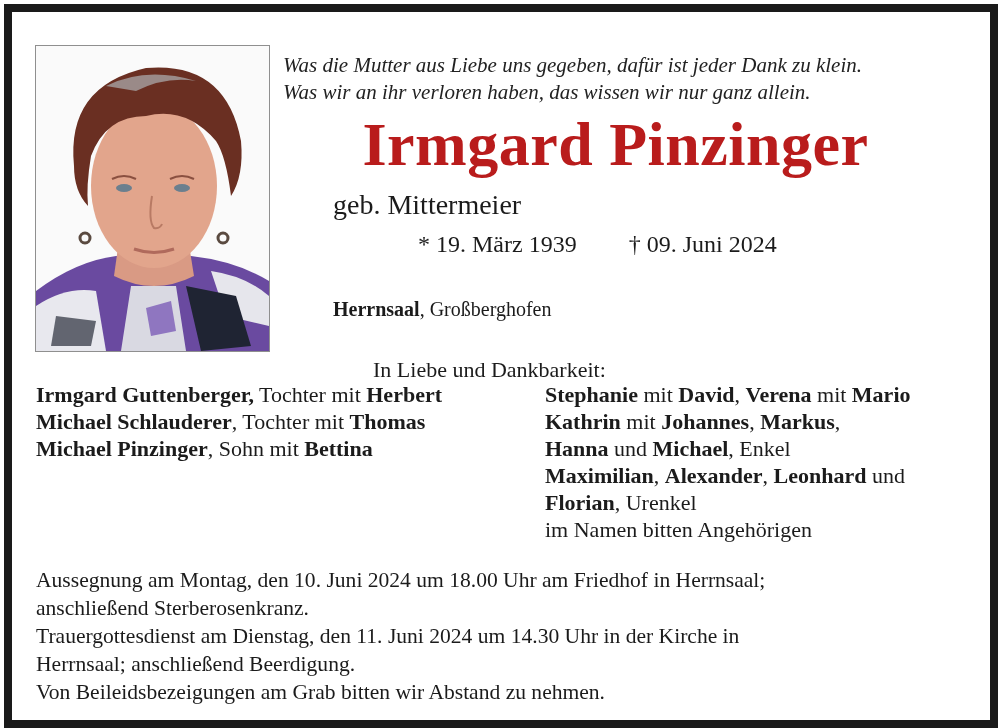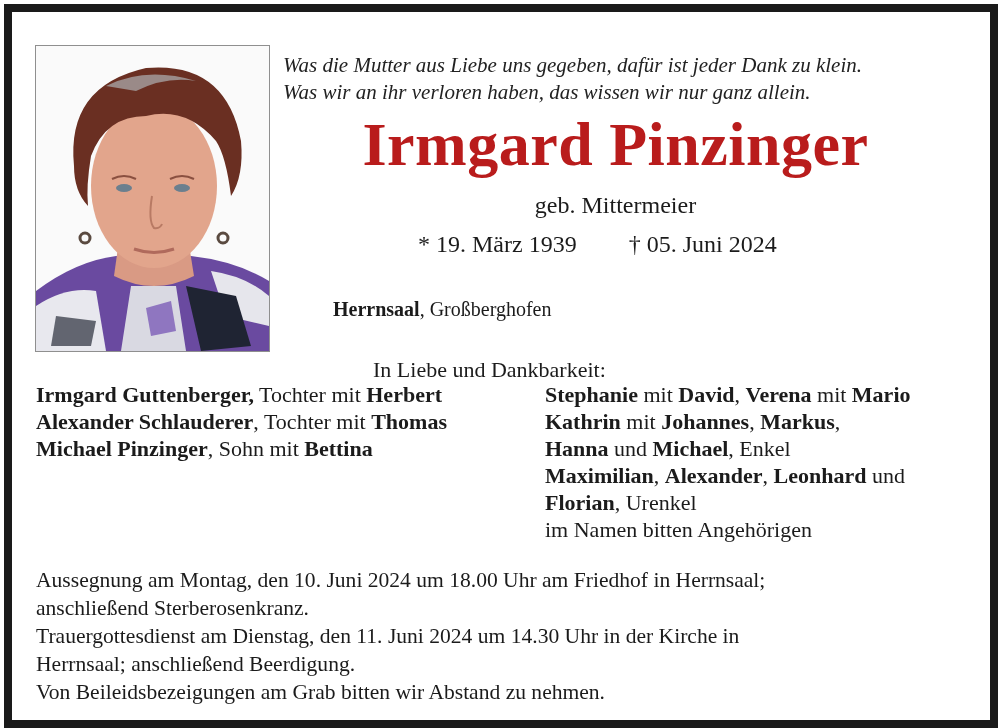--- a/index.html
+++ b/index.html
@@ -2,21 +2,21 @@
 <html><head>
   <meta charset="utf-8">
   <style>
     html, body { margin: 0; padding: 0; background: #ffffff; }
     body { width: 1000px; height: 728px; position: relative; overflow: hidden; font-family: "Liberation Serif", serif; color: #1b1b1b; }
     .frame { position: absolute; left: 4px; top: 4px; width: 978px; height: 708px; border: 8px solid #1a1a1a; background: #ffffff; }
     .photo { position: absolute; left: 35px; top: 45px; width: 233px; height: 305px; border: 1px solid #8f8f8f; background: #fbfbfb; overflow: hidden; }
     .photo svg { display: block; width: 100%; height: 100%; }
     .verse { position: absolute; left: 283px; top: 34px; font-style: italic; font-size: 21px; line-height: 27px; color: #222; white-space: nowrap; margin-top: 18px; }
     .name { position: absolute; left: 333px; top: 104px; width: 565px; text-align: center; font-weight: bold; font-size: 62px; line-height: 80px; color: #b91c1c; white-space: nowrap; letter-spacing: 0.5px; }
-    .maiden { position: absolute; left: 333px; top: 190px; width: 565px; text-align: center; font-size: 24px; line-height: 30px; }
+    .maiden { position: absolute; left: 333px; top: 190px; width: 565px; font-size: 28px; line-height: 30px; }
     .dates { position: absolute; left: 418px; top: 229px; font-size: 24px; line-height: 30px; white-space: nowrap; }
     .dates .death { margin-left: 52px; }
     .place { position: absolute; left: 333px; top: 294px; font-size: 20px; line-height: 30px; white-space: nowrap; }
     .gratitude { position: absolute; left: 373px; top: 344px; font-size: 22px; line-height: 28px; white-space: nowrap; margin-top: 12px; }
     .col { position: absolute; font-size: 22px; line-height: 27px; white-space: nowrap; }
     .col-left { left: 36px; top: 381px; }
     .col-right { left: 545px; top: 381px; }
     .b { font-weight: bold; }
     .details { position: absolute; left: 36px; top: 566px; font-size: 22px; line-height: 28px; white-space: nowrap; transform: scaleX(0.98); transform-origin: left; }
   </style>
@@ -59,30 +59,30 @@
 
 <div class="verse">
   <div>Was die Mutter aus Liebe uns gegeben, dafür ist jeder Dank zu klein.</div>
   <div>Was wir an ihr verloren haben, das wissen wir nur ganz allein.</div>
 </div>
 
 <div class="name">Irmgard Pinzinger</div>
 <div class="maiden">geb. Mittermeier</div>
 
 <div class="dates">
-  <span>* 19. März 1939</span><span class="death">† 05. Juni 2024</span>
+  <span>* 19. März 1939</span><span class="death">† 09. Juni 2024</span>
 </div>
 
 <div class="place"><span class="b">Herrnsaal</span><span>, Großberghofen</span></div>
 
 <div class="gratitude">In Liebe und Dankbarkeit:</div>
 
 <div class="col col-left">
     <div><span class="b">Irmgard Guttenberger,</span><span> Tochter mit </span><span class="b">Herbert</span></div>
-    <div><span class="b">Alexander Schlauderer</span><span>, Tochter mit </span><span class="b">Thomas</span></div>
+    <div><span class="b">Michael Schlauderer</span><span>, Tochter mit </span><span class="b">Thomas</span></div>
     <div><span class="b">Michael Pinzinger</span><span>, Sohn mit </span><span class="b">Bettina</span></div>
   </div>
 <div class="col col-right">
     <div><span class="b">Stephanie</span><span> mit </span><span class="b">David</span><span>, </span><span class="b">Verena</span><span> mit </span><span class="b">Mario</span></div>
     <div><span class="b">Kathrin</span><span> mit </span><span class="b">Johannes</span><span>, </span><span class="b">Markus</span><span>,</span></div>
     <div><span class="b">Hanna</span><span> und </span><span class="b">Michael</span><span>, Enkel</span></div>
     <div><span class="b">Maximilian</span><span>, </span><span class="b">Alexander</span><span>, </span><span class="b">Leonhard</span><span> und</span></div>
     <div><span class="b">Florian</span><span>, Urenkel</span></div>
     <div><span>im Namen bitten Angehörigen</span></div>
   </div>

